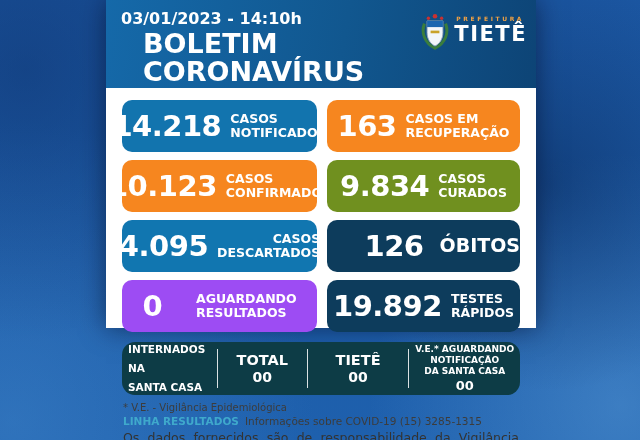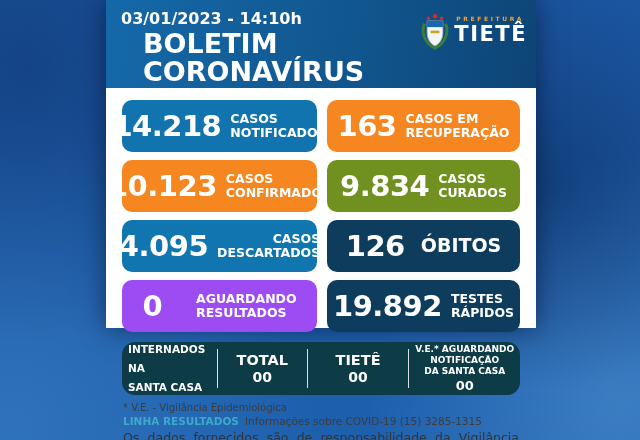--- a/index.html
+++ b/index.html
@@ -134,21 +134,21 @@
     </div>
 
     <div class="stat" style="background-color: rgb(17, 118, 176); text-align: right;">
       <span class="val">4.095</span>
       <span class="lbl">
         <span>CASOS</span>
         <span>DESCARTADOS</span>
       </span>
     </div>
 
-    <div class="stat gap-m" style="background-color: rgb(13, 60, 92);">
+    <div class="stat gap-m" style="background-color: rgb(13, 60, 92); justify-content: flex-end;">
       <span class="val">126</span>
       <span class="lbl big">ÓBITOS</span>
     </div>
 
     <div class="stat gap-w" style="background-color: rgb(157, 76, 243);">
       <span class="val">0</span>
       <span class="lbl">
         <span>AGUARDANDO</span>
         <span>RESULTADOS</span>
       </span>

